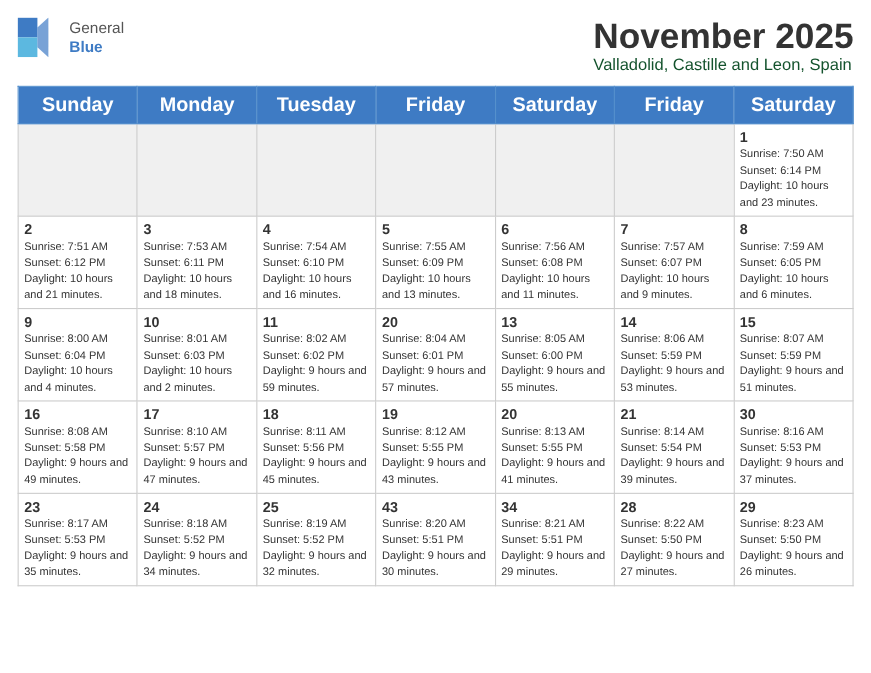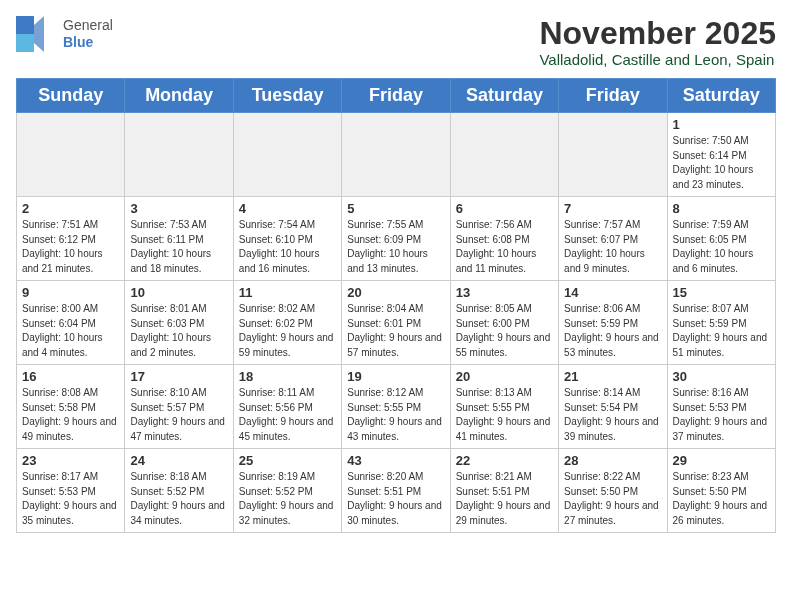--- a/index.html
+++ b/index.html
@@ -229,21 +229,21 @@
       </td>
       <td>
         <div class="day-number">25</div>
         <div class="day-info">Sunrise: 8:19 AM<br>Sunset: 5:52 PM<br>Daylight: 9 hours and 32 minutes.</div>
       </td>
       <td>
         <div class="day-number">43</div>
         <div class="day-info">Sunrise: 8:20 AM<br>Sunset: 5:51 PM<br>Daylight: 9 hours and 30 minutes.</div>
       </td>
       <td>
-        <div class="day-number">22</div>
+        <div class="day-number">34</div>
         <div class="day-info">Sunrise: 8:21 AM<br>Sunset: 5:51 PM<br>Daylight: 9 hours and 29 minutes.</div>
       </td>
       <td>
         <div class="day-number">28</div>
         <div class="day-info">Sunrise: 8:22 AM<br>Sunset: 5:50 PM<br>Daylight: 9 hours and 27 minutes.</div>
       </td>
       <td>
         <div class="day-number">29</div>
         <div class="day-info">Sunrise: 8:23 AM<br>Sunset: 5:50 PM<br>Daylight: 9 hours and 26 minutes.</div>
       </td>

